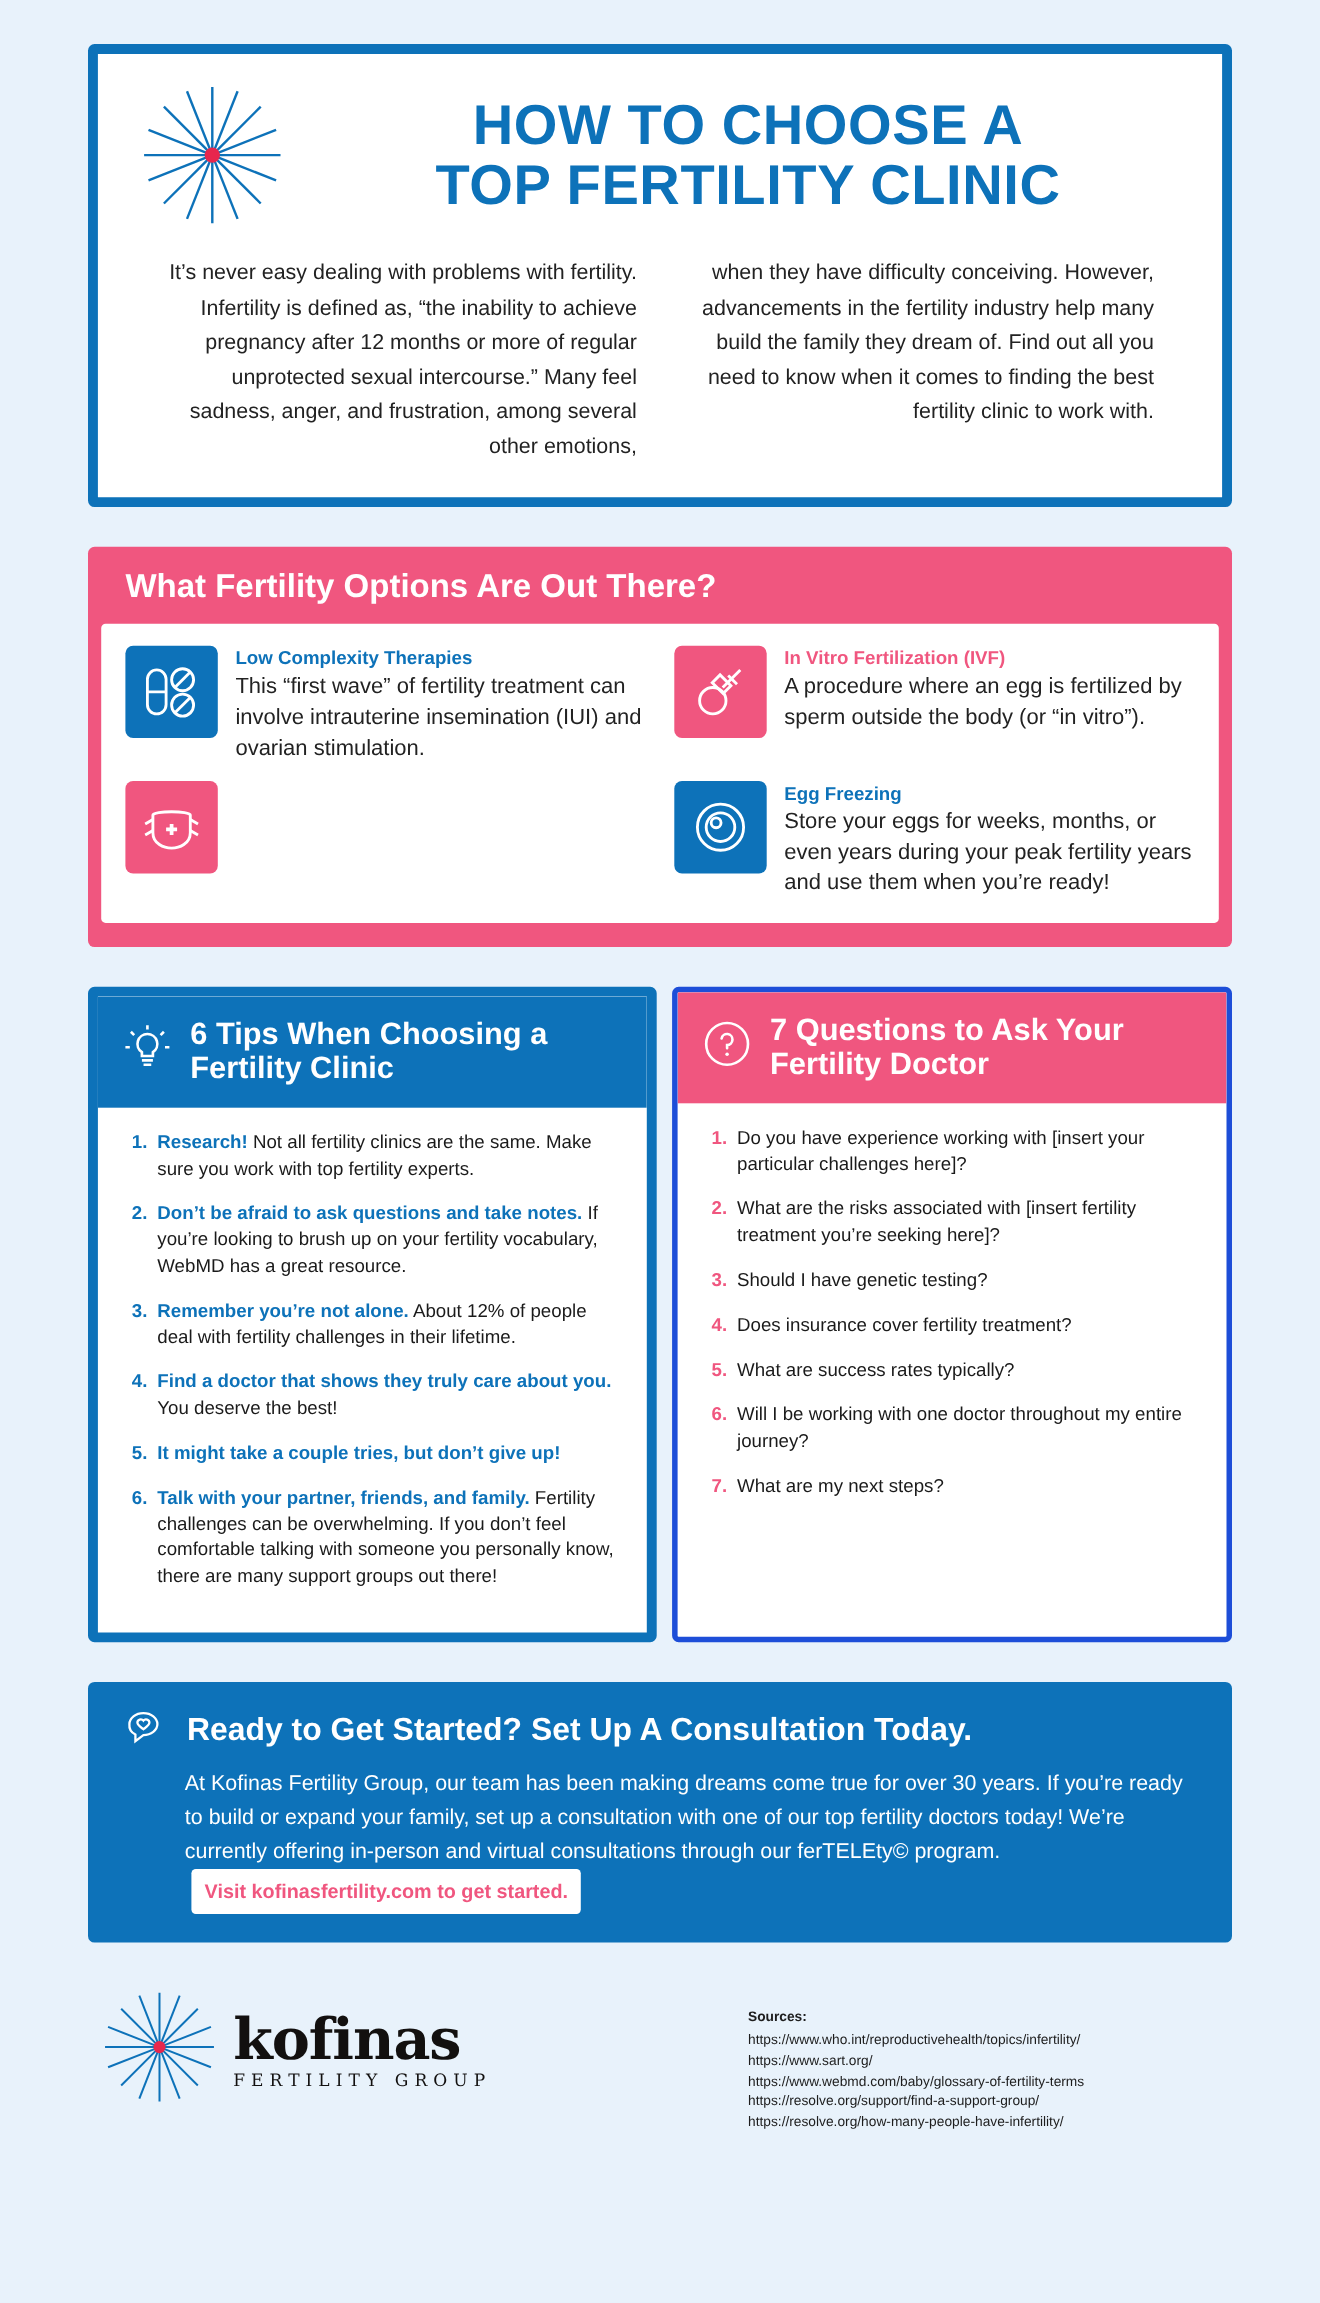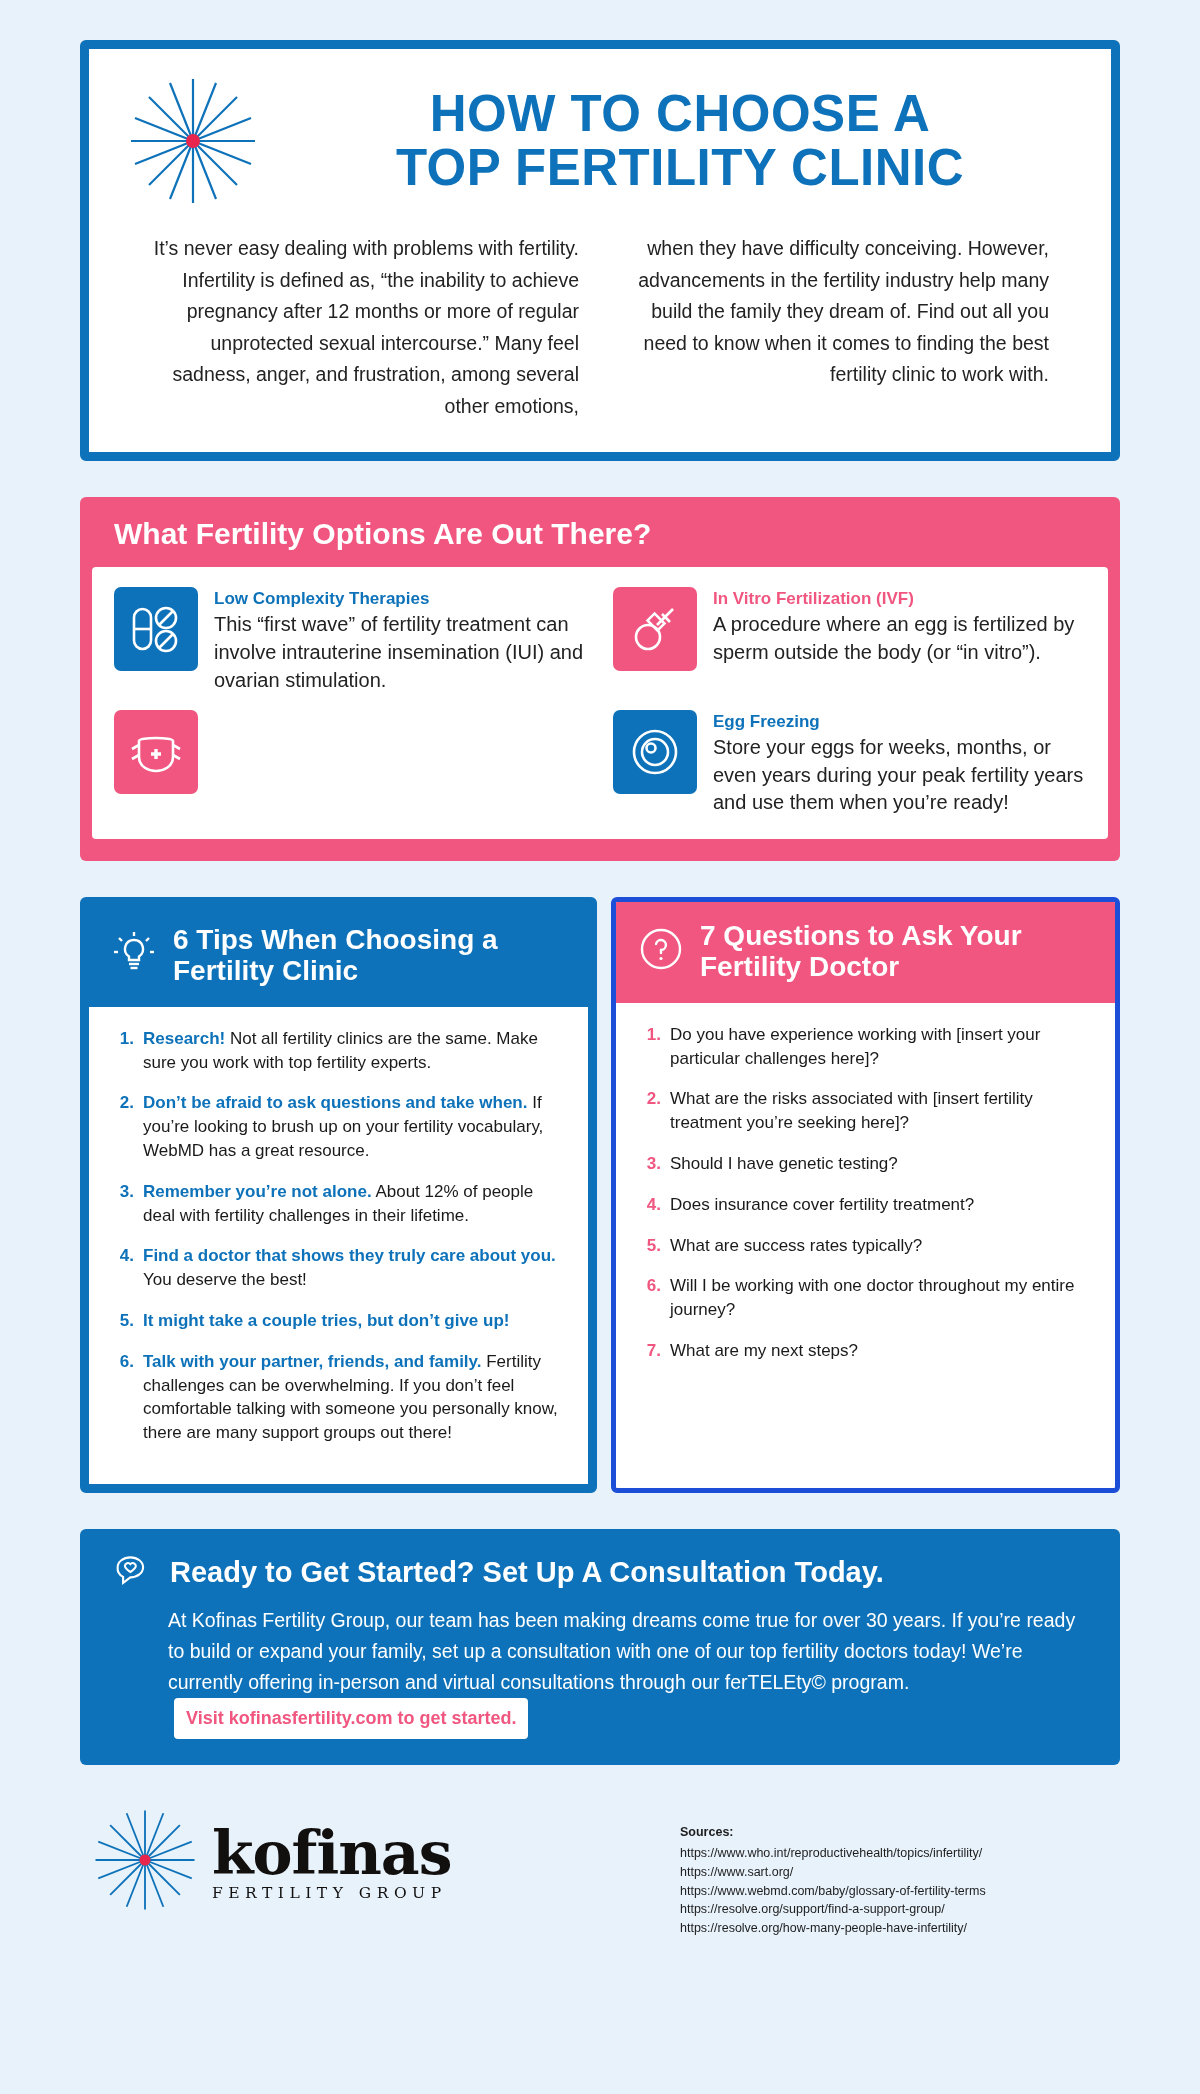--- a/index.html
+++ b/index.html
@@ -124,21 +124,21 @@
     background: #ffffff; color: #f0567f;
     font-weight: bold; font-size: 18px;
     padding: 6px 12px; border-radius: 4px;
     margin-left: 6px;
   }
 
   
   .footer { display: flex; align-items: flex-start; gap: 40px; padding: 6px 10px 20px 10px; }
   .logo-wrap { display: flex; align-items: center; gap: 12px; flex: 0 0 auto; }
   .logo-text { line-height: 1; }
-  .logo-name { font-size: 60px; font-weight: bold; color: #12100f; font-family: "DejaVu Serif", serif; letter-spacing: -1px; }
+  .logo-name { font-size: 52px; font-weight: bold; color: #12100f; font-family: "DejaVu Serif", serif; letter-spacing: -1px; }
   .logo-sub { font-size: 15.5px; letter-spacing: 5.5px; color: #12100f; font-family: "DejaVu Serif", serif; margin-top: 3px; }
   .sources { font-size: 12.5px; color: #1d1d1d; line-height: 1.5; margin-left: auto; width: 430px; padding-top: 18px; }
   .sources b { display: block; margin-bottom: 2px; }
 </style>
 </head>
 <body>
 
 <div class="page">
 
   <div class="header-card">
@@ -259,21 +259,21 @@
         <h2>6 Tips When Choosing a Fertility Clinic</h2>
       </div>
       <div class="col-body">
         <ol class="tips">
           <li>
               <span class="num num-blue">1.</span>
               <span><span class="lead-blue">Research!</span><span> Not all fertility clinics are the same. Make sure you work with top fertility experts.</span></span>
             </li>
           <li>
               <span class="num num-blue">2.</span>
-              <span><span class="lead-blue">Don’t be afraid to ask questions and take when.</span><span> If you’re looking to brush up on your fertility vocabulary, WebMD has a great resource.</span></span>
+              <span><span class="lead-blue">Don’t be afraid to ask questions and take notes.</span><span> If you’re looking to brush up on your fertility vocabulary, WebMD has a great resource.</span></span>
             </li>
           <li>
               <span class="num num-blue">3.</span>
               <span><span class="lead-blue">Remember you’re not alone.</span><span> About 12% of people deal with fertility challenges in their lifetime.</span></span>
             </li>
           <li>
               <span class="num num-blue">4.</span>
               <span><span class="lead-blue">Find a doctor that shows they truly care about you.</span><span> You deserve the best!</span></span>
             </li>
           <li>

